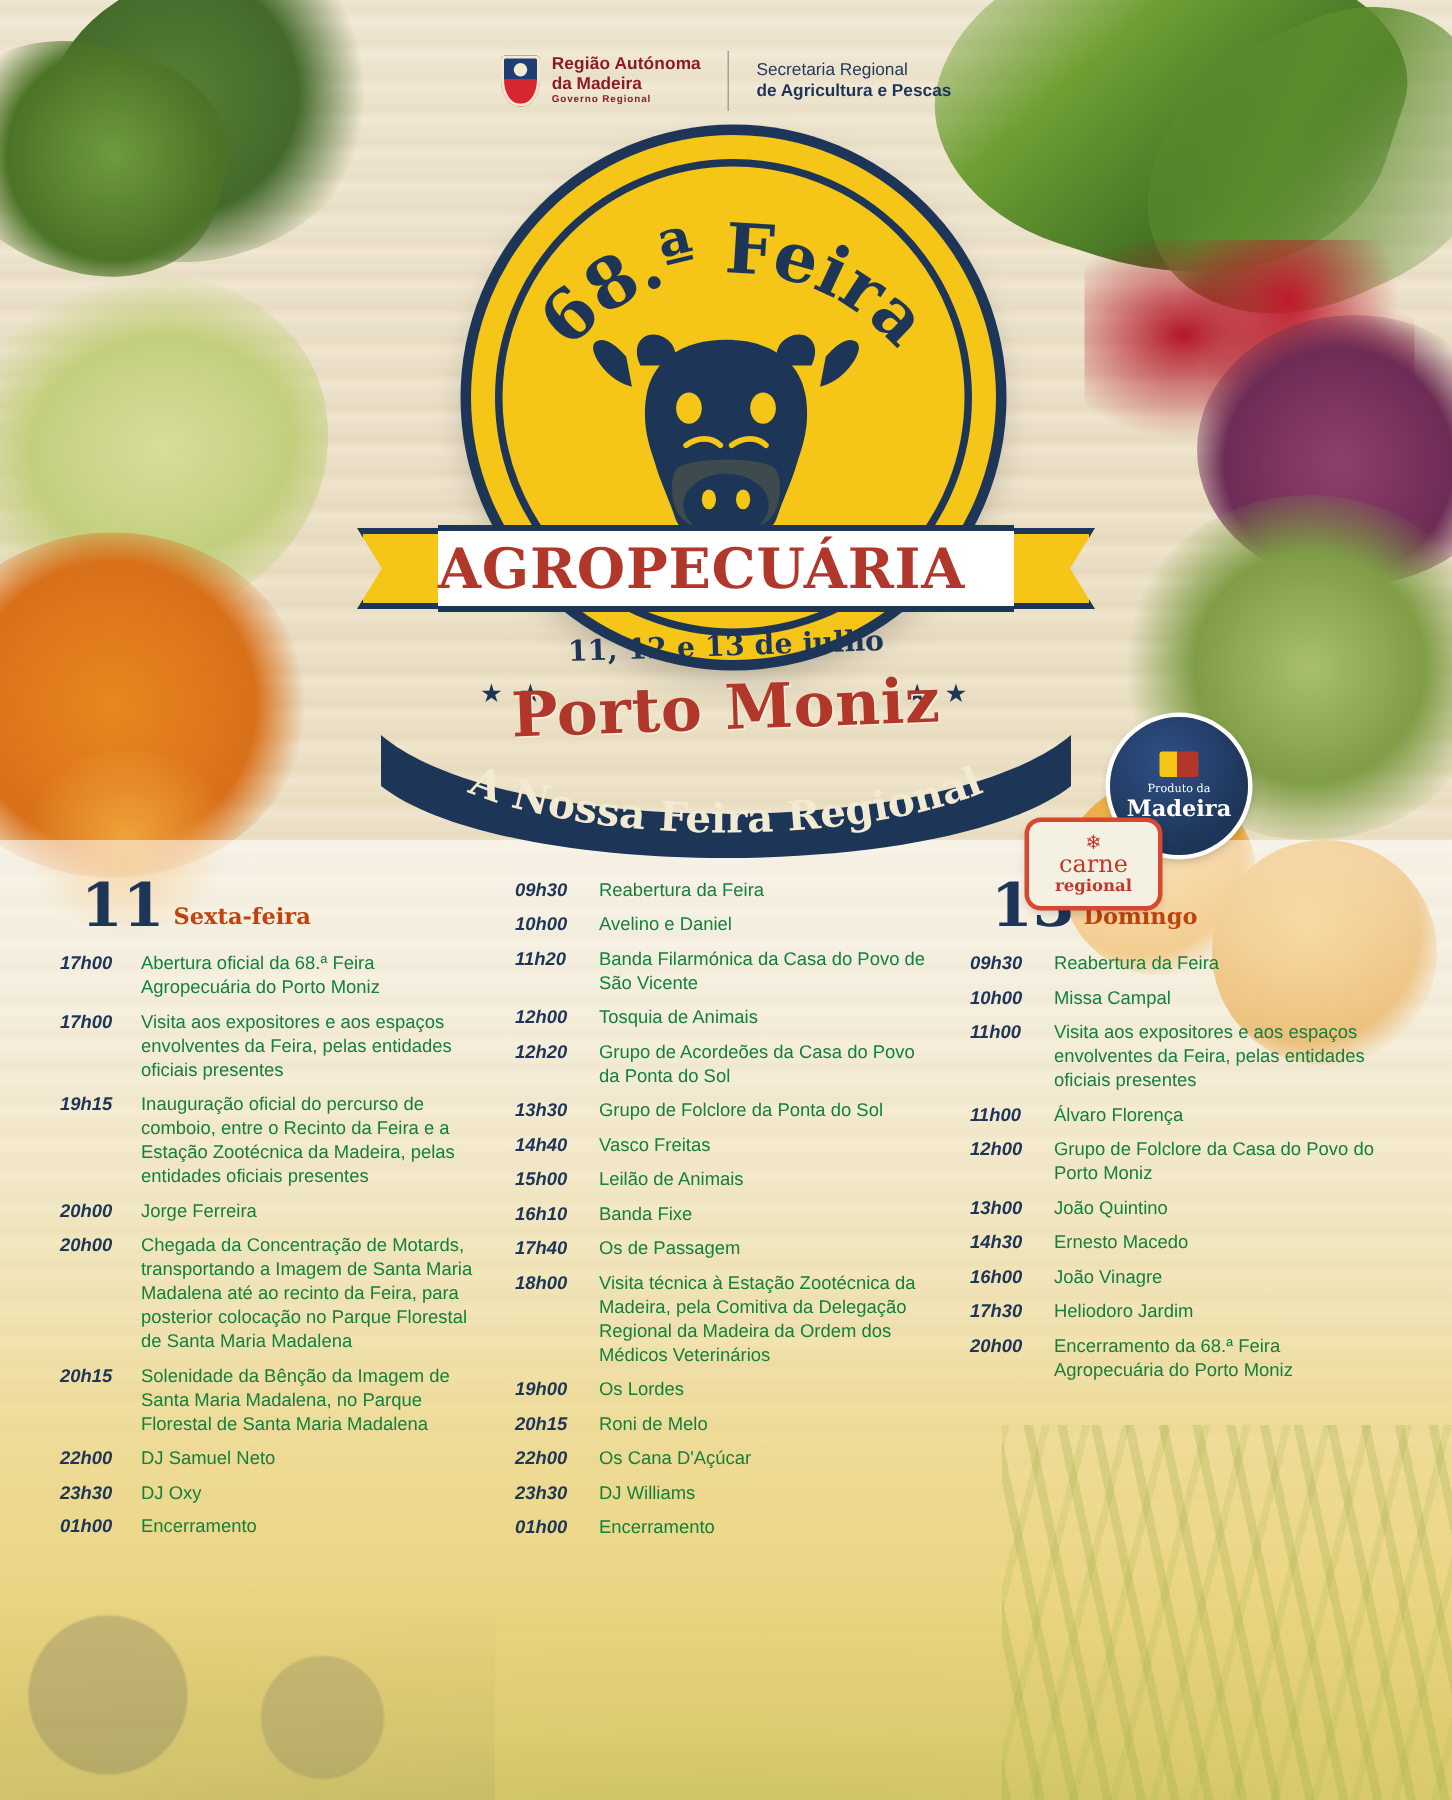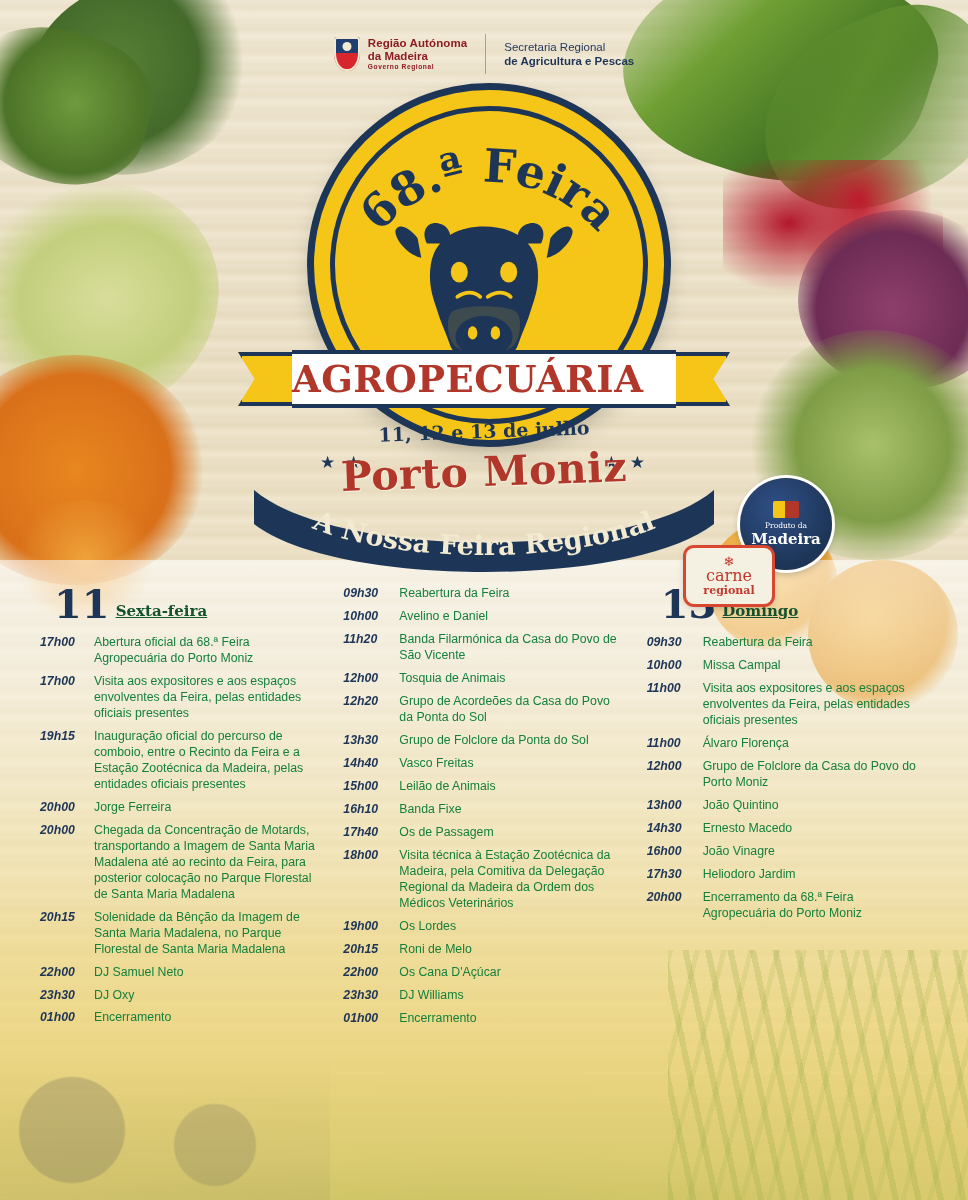--- a/index.html
+++ b/index.html
@@ -255,23 +255,22 @@
     gap: 22px;
   }
   .day-col { flex: 1 1 0; min-width: 0; }
   .day-head { display: flex; align-items: flex-end; gap: 6px; padding-left: 14px; margin-bottom: 12px; }
   .day-num {
     font-family: "DejaVu Serif", serif;
     font-size: 40px; font-weight: 700; color: #1d3557; line-height: .92;
   }
   .day-name {
     font-family: "DejaVu Serif", serif;
-    font-size: 15px; font-weight: 700; color: #14532d;
+    font-size: 15px; font-weight: 700; color: #c2410c;
     padding-bottom: 3px;
-    text-decoration: underline;
   }
   .events { list-style: none; margin: 0; padding: 0; }
   .events li {
     display: flex; gap: 8px;
     margin-bottom: 7px;
     align-items: flex-start;
   }
   .ev-time {
     flex: 0 0 46px;
     font-size: 12.3px; font-weight: 700; color: #1d3557;

